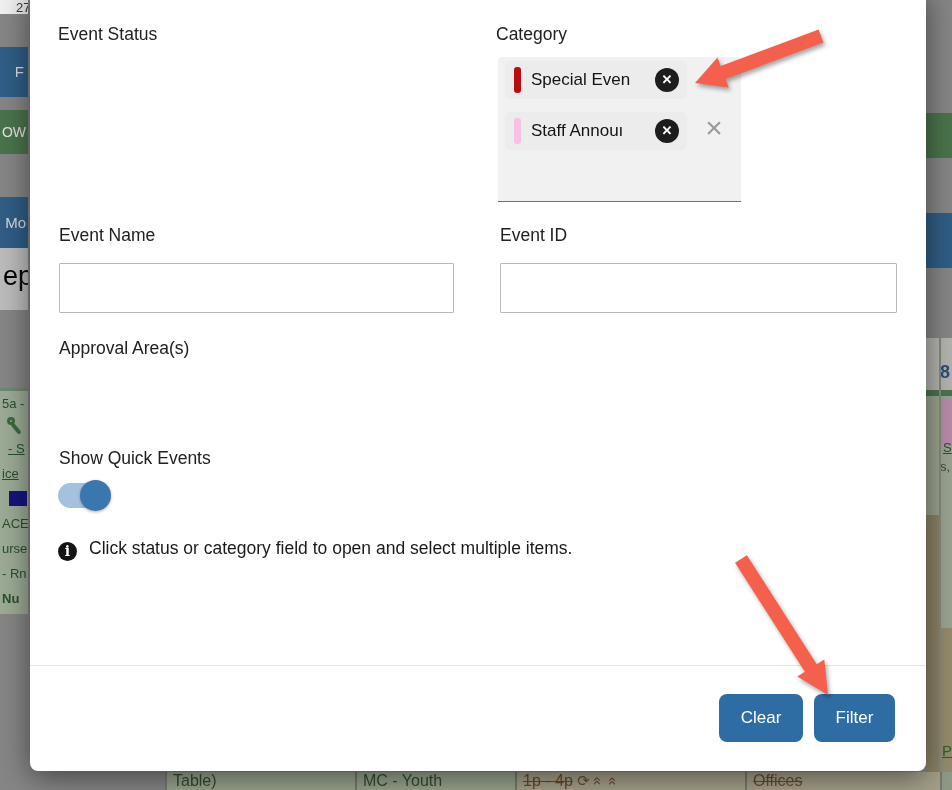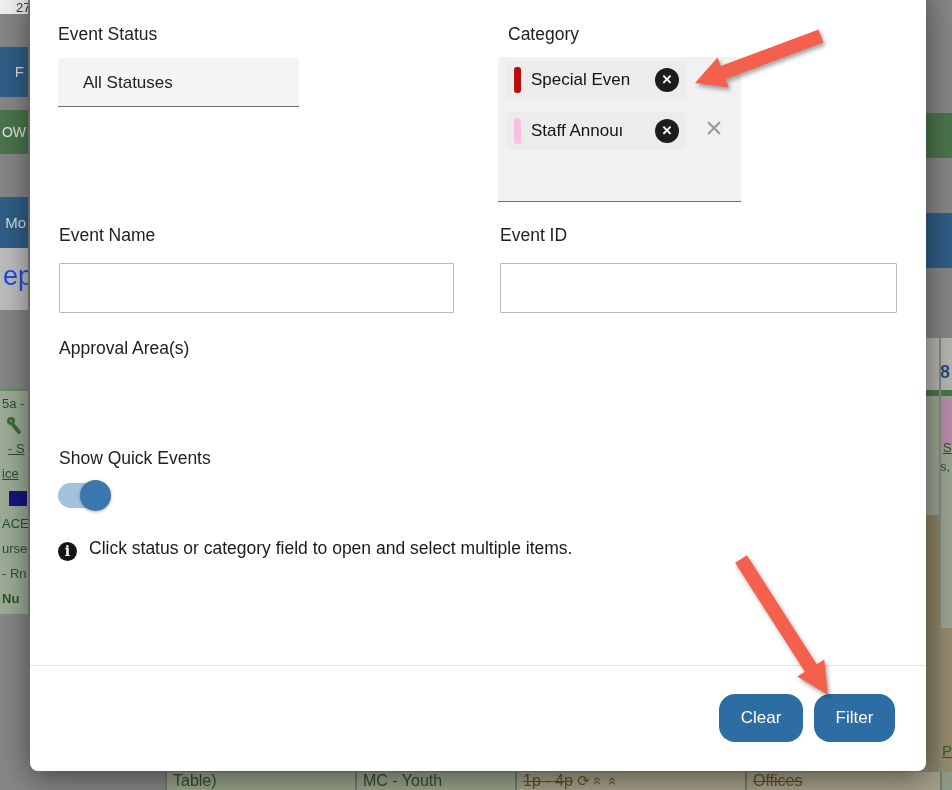--- a/index.html
+++ b/index.html
@@ -8,21 +8,21 @@
   .abs { position:absolute; }
 
   
   .bg { position:absolute; z-index:1; overflow:hidden; white-space:nowrap; }
   .bg-date { left:0; top:0; width:28px; height:14px; background:#f0f0f0; color:#3a3a3a; font-size:13px; padding-left:16px; }
   .bg-blue { background:#305e86; color:#d6dde3; }
   .bg-green { background:#4a744c; color:#e5e5e5; }
   .bg-f  { left:0; top:47px;  width:28px; height:50px; font-size:15px; line-height:50px; text-align:right; padding-right:4px; }
   .bg-ow { left:0; top:110px; width:28px; height:44px; font-size:14px; line-height:44px; text-align:right; padding-right:2px; }
   .bg-mo { left:0; top:197px; width:28px; height:51px; font-size:15px; line-height:51px; text-align:right; padding-right:2px; }
-  .bg-ep { left:0; top:248px; width:28px; height:62px; background:#bcbcbc; color:#1d4ed8; font-size:27px; line-height:56px; padding-left:3px; }
+  .bg-ep { left:0; top:248px; width:28px; height:62px; background:#bcbcbc; color:#000000; font-size:27px; line-height:56px; padding-left:3px; }
   .bg-leftcell { left:0; top:388px; width:28px; height:226px; background:#9cab96; border-top:3px solid #70896e;
                  color:#27502a; font-size:13px; line-height:25px; padding-left:2px; }
   .bg-leftcell .u { text-decoration:underline; }
   .navy-sq { display:block; width:18px; height:15px; background:#15157e; margin:5px 0 5px 7px; }
   .wrench { display:block; position:relative; width:18px; height:20px; margin-left:4px; }
   .wrench .w-ring { position:absolute; left:1px; top:1px; width:8px; height:8px; border:3px solid #3c6b3e; border-radius:50%; }
   .wrench .w-bar  { position:absolute; left:8px; top:6px; width:4px; height:13px; background:#3c6b3e; border-radius:2px; transform:rotate(-40deg); }
 
   .bg-green2 { left:926px; top:113px; width:26px; height:45px; }
   .bg-blue2  { left:926px; top:213px; width:26px; height:55px; }
@@ -68,21 +68,21 @@
                font-size:30px; line-height:30px; text-align:center; cursor:pointer; }
   .toggle { position:absolute; left:28px; top:495px; width:51px; height:25px; background:#a4c1dd;
             border-radius:13px; cursor:pointer; }
   .toggle-thumb { position:absolute; right:-2px; top:-3px; width:31px; height:31px; border-radius:50%;
                   background:#3a77ae; box-shadow:0 1px 3px rgba(0,0,0,.3); }
   .info { position:absolute; left:28px; top:545px; width:560px; font-size:17.5px; color:#1a1a1a; line-height:31px; }
   .info-i { display:inline-block; width:19px; height:19px; border-radius:50%; background:#141414; color:#fff;
             font-family:"DejaVu Serif",serif; font-weight:bold; font-size:14px; line-height:19px; text-align:center;
             vertical-align:-2px; margin-right:12px; }
   .divider { position:absolute; left:0; top:677px; width:896px; height:1px; background:#e5e5e5; }
-  .btn { position:absolute; top:706px; height:48px; border:none; border-radius:16px; background:#2e6da4;
+  .btn { position:absolute; top:706px; height:48px; border:none; border-radius:8px; background:#2e6da4;
          color:#fff; font-size:17px; font-family:"Liberation Sans",sans-serif; cursor:pointer; }
   .btn-clear { left:689px; width:84px; }
   .btn-filter { left:784px; width:81px; }
 
   
   .arrows { position:absolute; left:0; top:0; z-index:3; pointer-events:none;
             filter:drop-shadow(2px 3px 2px rgba(0,0,0,.35)); }
 </style>
 </head>
 <body>
@@ -138,23 +138,22 @@
   <span class="icn rot270">»</span>
 </div>
 <div class="bot-line" style="left:745px;"></div>
 <div class="bg bg-bottom bot-tan strike" style="left:747px; width:193px; padding-left:6px;">Offices</div>
 <div class="bot-line" style="left:940px;"></div>
 <div class="bg bg-bottom" style="left:942px; width:10px; background:#8f9a86;"></div>
 
 <div class="modal">
 
   <div class="field-label" style="left:28px; top:36px;">Event Status</div>
-  <div class="sel" style="left:28px; top:70px; width:241px;">All Statuses</div>
 
-  <div class="field-label" style="left:478px; top:36px;">Category</div>
+  <div class="field-label" style="left:466px; top:36px;">Category</div>
   <div class="cat-box">
     <div class="chip" style="top:4px;">
       <span class="chip-bar" style="background:#b70d0d;"></span>
       <span class="chip-label">Special Even</span>
       <span class="chip-x">✕</span>
     </div>
     <div class="chip" style="top:55px;">
       <span class="chip-bar" style="background:#f9c0e2;"></span>
       <span class="chip-label">Staff Annouı</span>
       <span class="chip-x">✕</span>

